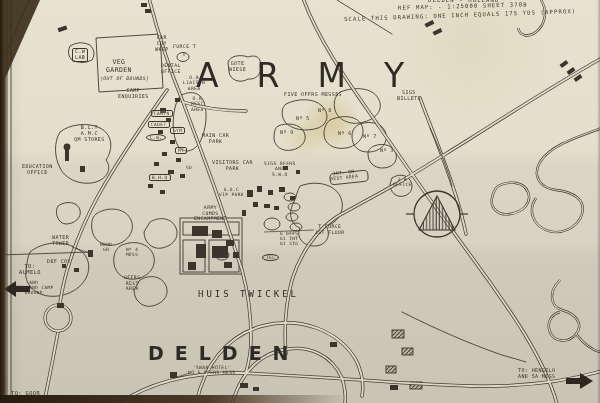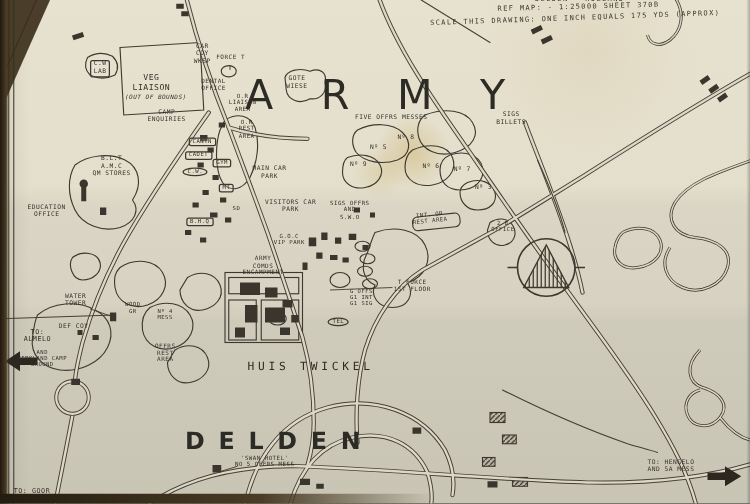--- a/index.html
+++ b/index.html
@@ -242,21 +242,21 @@
   <div class="header-line" style="left:344px;top:12px;transform:rotate(-2deg);">SCALE THIS DRAWING: ONE INCH EQUALS 175 YDS (APPROX)</div>
 
   <div class="big" style="left:196px;top:56px;font-size:33px;letter-spacing:38px;">ARMY</div>
   <div class="big" style="left:148px;top:342px;font-size:19px;letter-spacing:11px;font-weight:bold;">DELDEN</div>
   <div class="big" style="left:198px;top:289px;font-size:9px;letter-spacing:3px;font-family:'DejaVu Sans Mono',monospace;">HUIS TWICKEL</div>
 
   <div class="layer" id="labels-layer">
       <div class="lbl box" style="left: 72px; top: 48px; font-size: 5px;">C.W
 LAB</div>
       <div class="lbl" style="left: 106px; top: 59px; font-size: 6.5px;">VEG
-LIAISON</div>
+GARDEN</div>
       <div class="lbl" style="left: 100px; top: 76px; font-size: 4.8px; font-style: italic;">(OUT OF BOUNDS)</div>
       <div class="lbl" style="left: 155px; top: 35px; font-size: 5px;">CAR
 COY
 WKSP</div>
       <div class="lbl" style="left: 173px; top: 44px; font-size: 4.8px;">FORCE T</div>
       <div class="lbl" style="left: 161px; top: 63px; font-size: 4.8px;">DENTAL
 OFFICE</div>
       <div class="lbl" style="left: 183px; top: 75px; font-size: 4.6px;">O.R
 LIAISON
 AREA</div>

